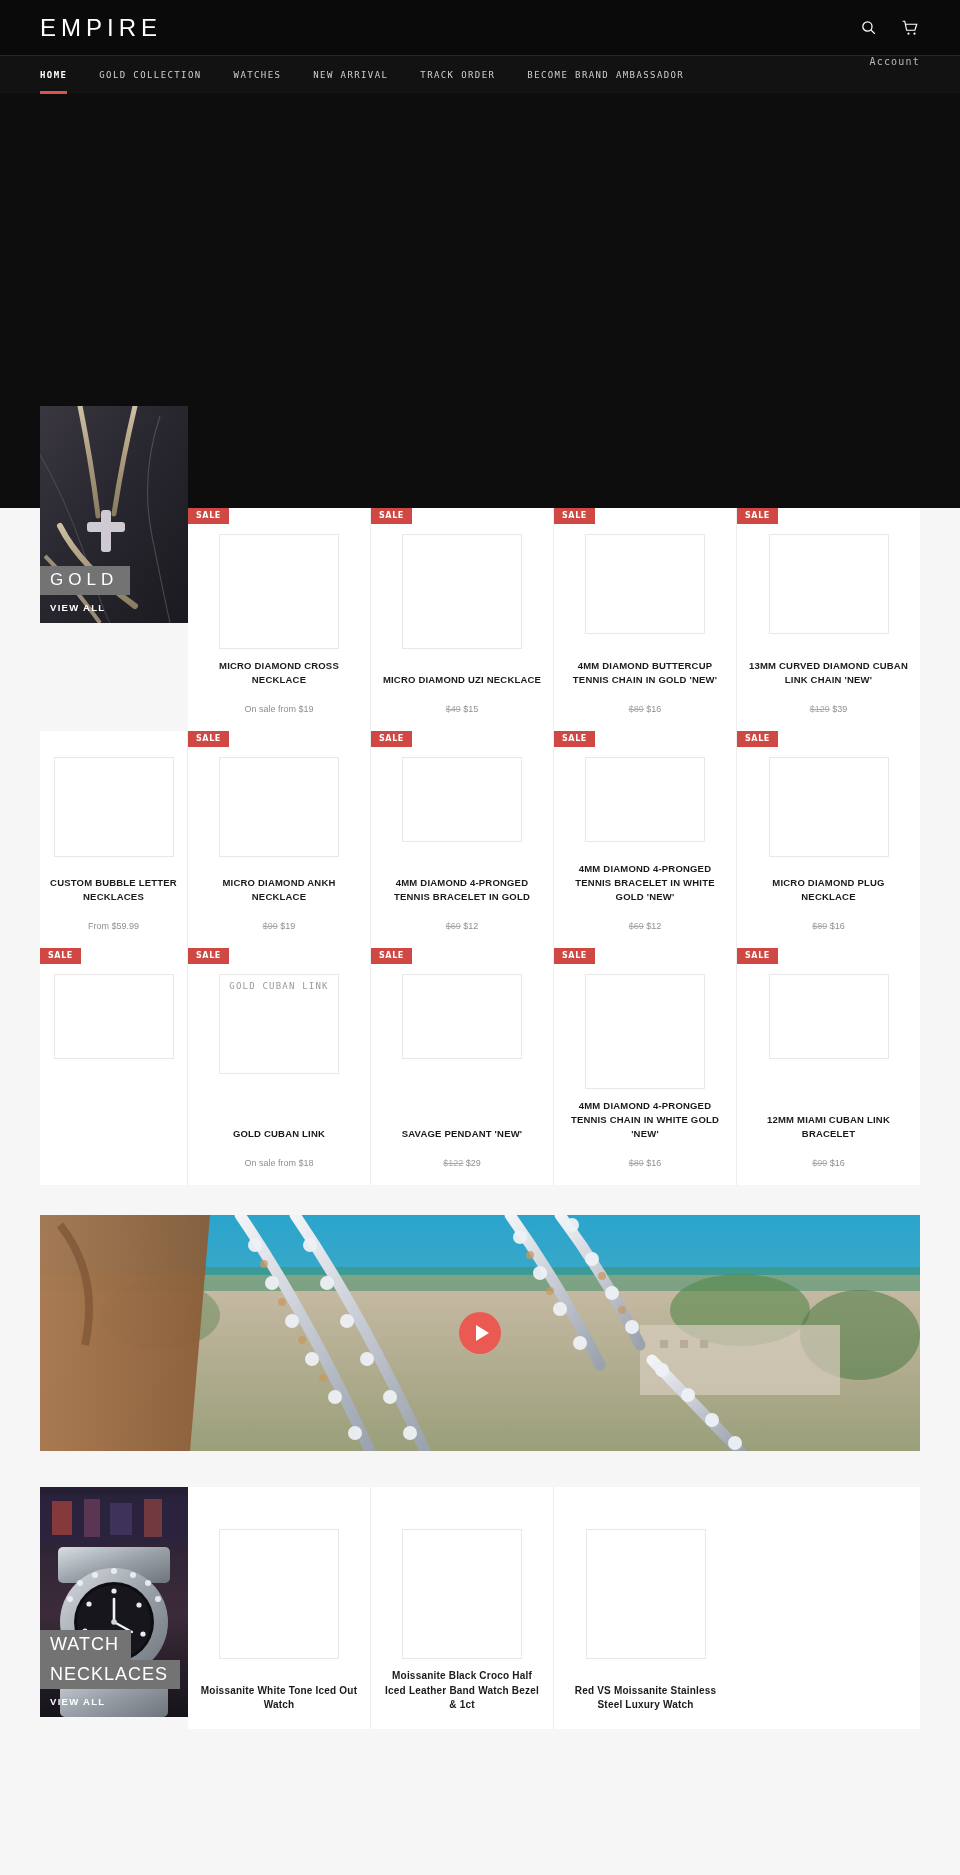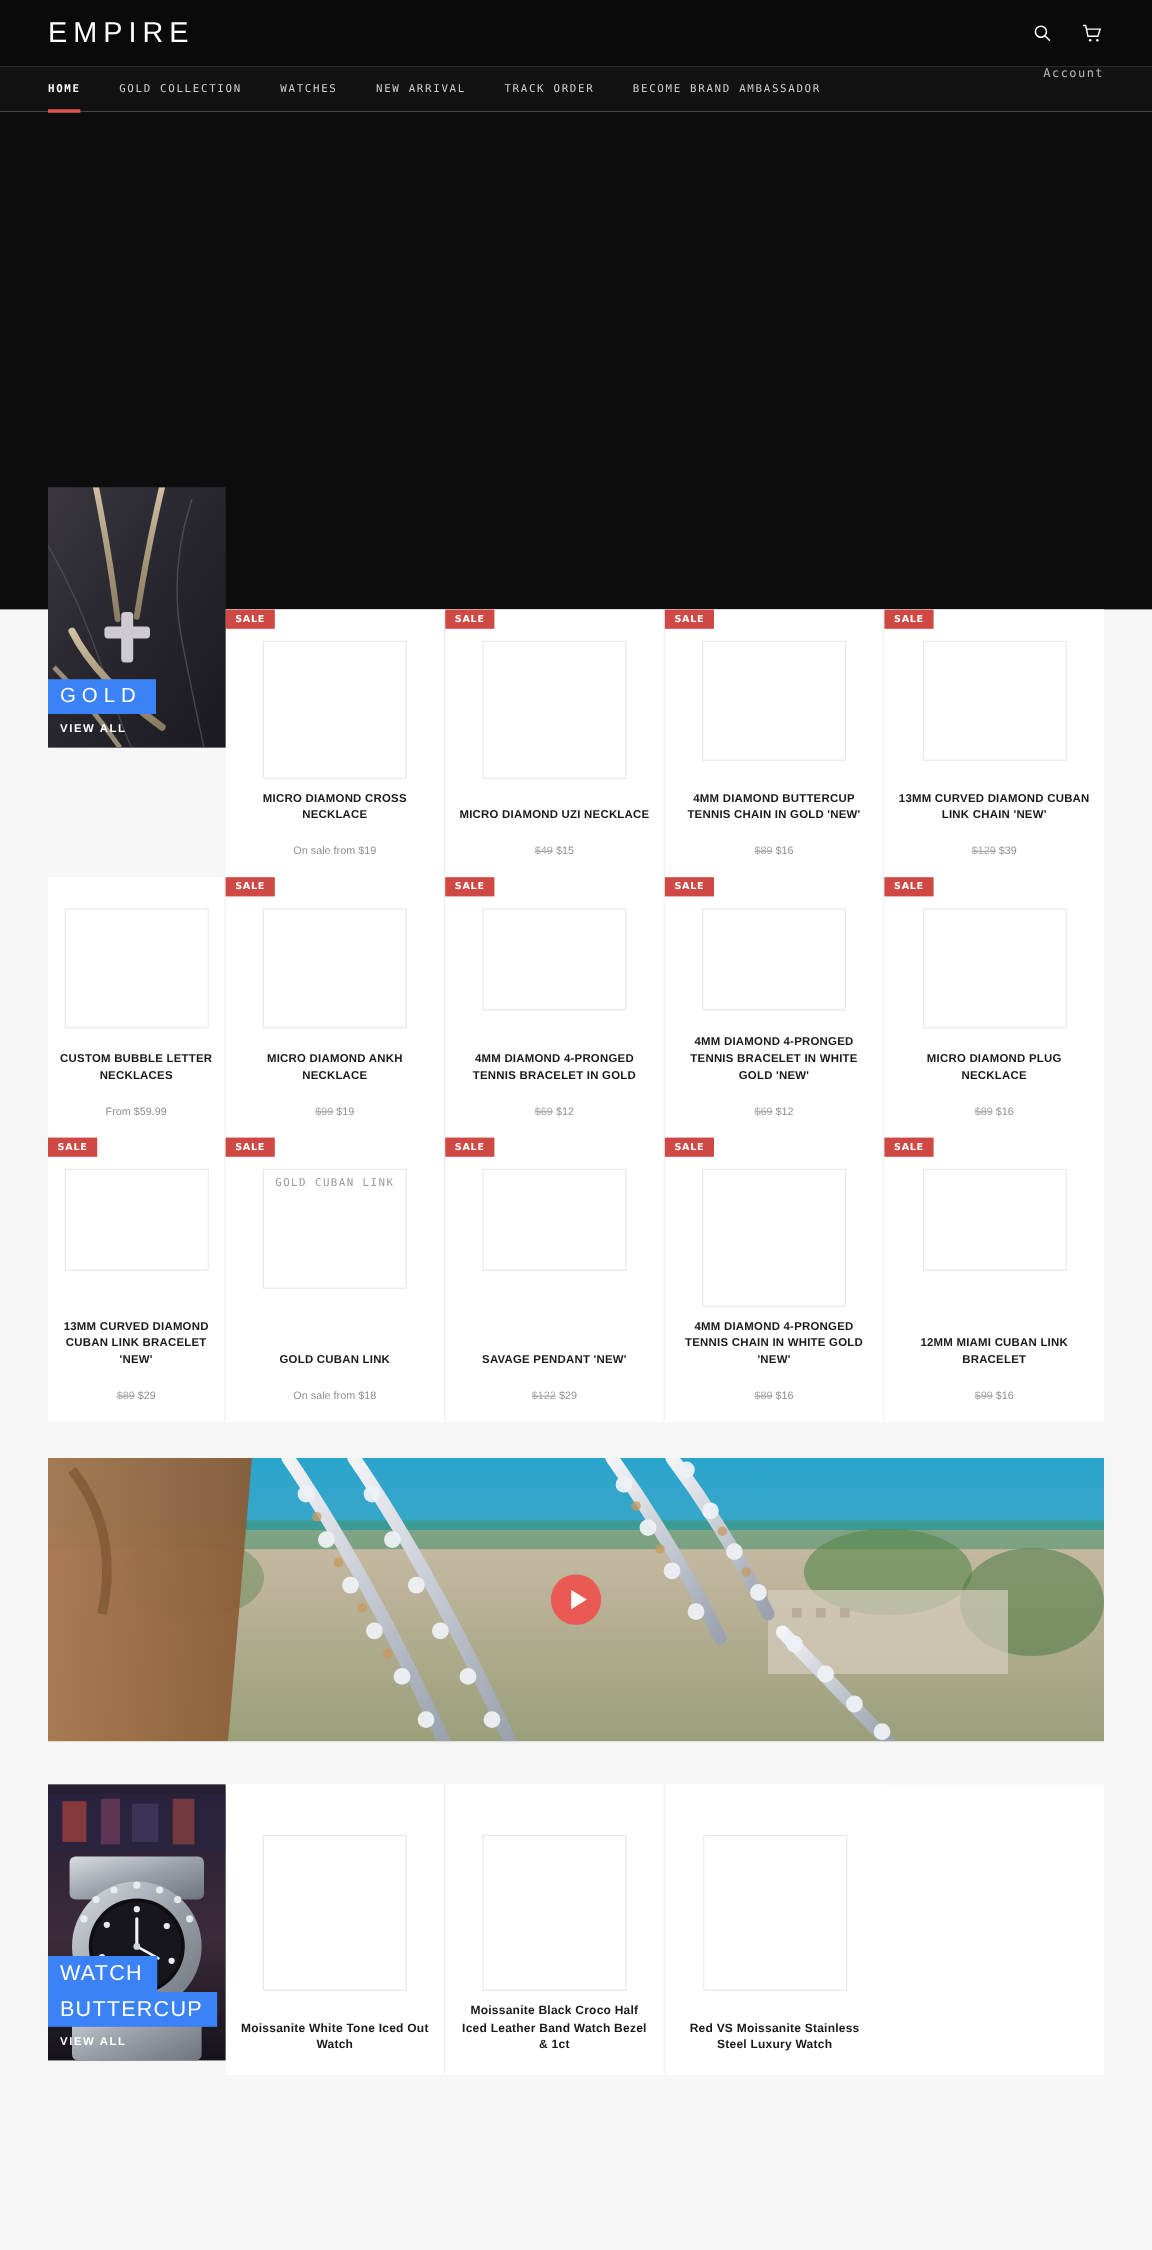--- a/index.html
+++ b/index.html
@@ -118,21 +118,21 @@
   .promo-card.watch-promo { margin-top: 0; height: 230px; }
   .promo-bg { position: absolute; inset: 0; }
   .promo-overlay {
     position: absolute;
     left: 0; bottom: 0;
     padding: 0 0 10px 0;
     width: 100%;
   }
   .promo-title {
     display: inline-block;
-    background: #3b82f6;
+    background: #737373;
     color: #ffffff;
     font-size: 17px;
     letter-spacing: 5px;
     padding: 4px 12px 5px 10px;
     line-height: 1.15;
     font-weight: 400;
   }
   .promo-title.stacked { letter-spacing: 1px; font-size: 18px; }
   .promo-viewall {
     color: #ffffff;
@@ -434,27 +434,20 @@
       </div>
     </div>
 
   </div>
 
   <div class="grid-row offset5">
 
     <div class="product">
       <div class="sale-badge">SALE</div>
       <div class="product-img h-short"></div>
-      <div class="product-info">
-        <div class="product-title">13MM CURVED DIAMOND CUBAN LINK BRACELET 'NEW'</div>
-        <div class="product-price">
-          <span class="price-old">$89</span>
-          <span class="price-new">$29</span>
-        </div>
-      </div>
     </div>
 
     <div class="product">
       <div class="sale-badge">SALE</div>
       <div class="product-img h-mid" style="display:flex;align-items:flex-start;justify-content:center;">
         <span style="font-size:9px;color:#9a9a9a;letter-spacing:1.2px;padding-top:6px;font-family:'DejaVu Sans Mono',monospace;">GOLD CUBAN LINK</span>
       </div>
       <div class="product-info">
         <div class="product-title">GOLD CUBAN LINK</div>
         <div class="product-price">On sale from $18</div>
@@ -636,21 +629,21 @@
         <g fill="#eef1f5" opacity="0.85">
           <circle cx="36" cy="192" r="2.6"></circle>
             <circle cx="56" cy="192" r="2.6"></circle>
           <circle cx="76" cy="192" r="2.6"></circle>
             <circle cx="96" cy="192" r="2.6"></circle>
           <circle cx="116" cy="192" r="2.6"></circle>
         </g>
       </svg>
       <div class="promo-overlay">
         <div class="promo-title stacked">WATCH</div>
-        <div class="promo-title stacked">BUTTERCUP</div>
+        <div class="promo-title stacked">NECKLACES</div>
         <div class="promo-viewall">VIEW ALL</div>
       </div>
     </div>
 
     <div class="grid">
 
       <div class="product" style="min-height:230px;">
         <div class="product-img h-tall" style="margin-top:28px;height:130px;"></div>
         <div class="product-info">
           <div class="product-title sentence">Moissanite White Tone Iced Out Watch</div>

